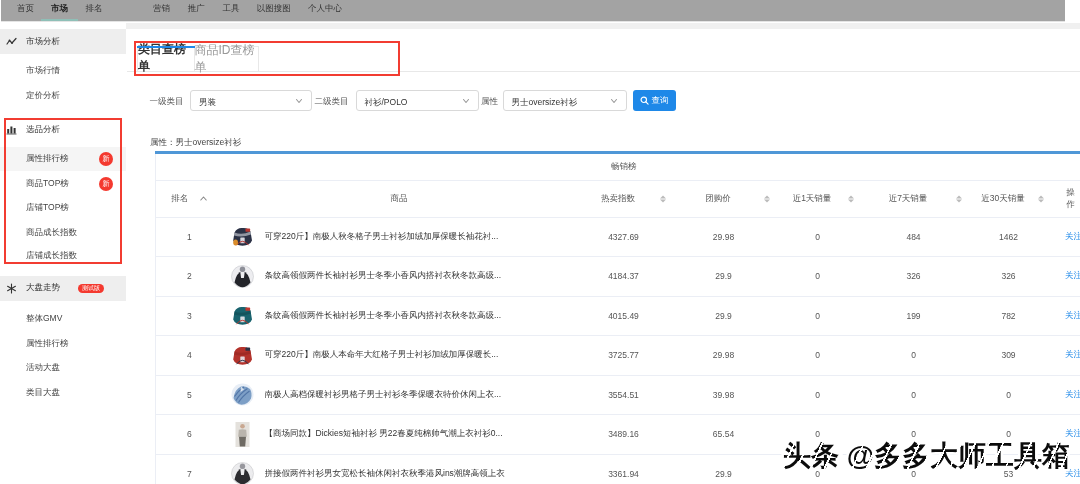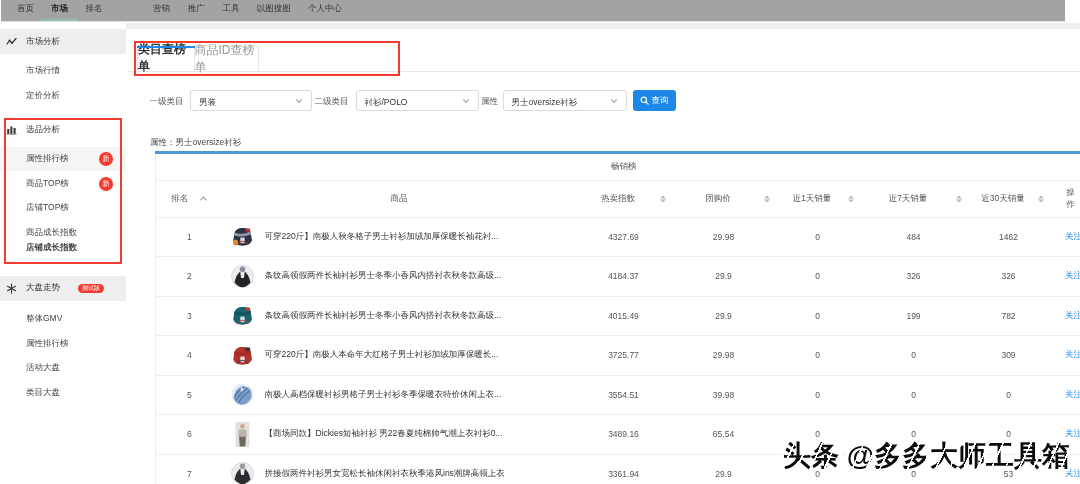--- a/index.html
+++ b/index.html
@@ -135,21 +135,21 @@
       <div class="sb-item" style="top: 143px;">
         <span class="sb-label">商品TOP榜</span>
         <span class="sb-badge">新</span>
       </div>
       <div class="sb-item" style="top: 167.5px;">
         <span class="sb-label">店铺TOP榜</span>
       </div>
       <div class="sb-item" style="top: 192px; text-align: center;">
         <span class="sb-label">商品成长指数</span>
       </div>
-      <div class="sb-item" style="top: 207px; font-weight: bold;">
+      <div class="sb-item" style="top: 215px;">
         <span class="sb-label">店铺成长指数</span>
       </div>
       <div class="sb-group-header gray" style="top: 247px;">
         <span class="sb-icon">
           <svg width="11" height="11" viewBox="0 0 11 11">
             <g stroke="#333" stroke-width="1.1" stroke-linecap="round">
               <line x1="5.5" y1="1" x2="5.5" y2="10"></line>
               <line x1="1.6" y1="3.25" x2="9.4" y2="7.75"></line>
               <line x1="9.4" y1="3.25" x2="1.6" y2="7.75"></line>
             </g>

